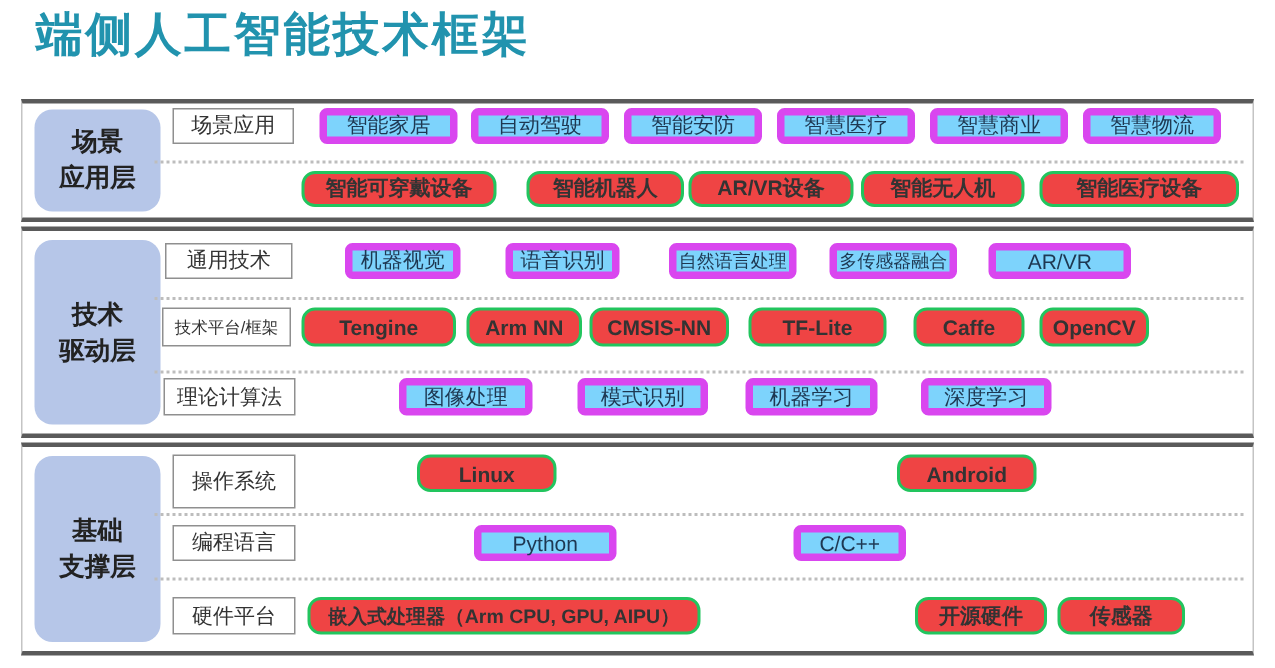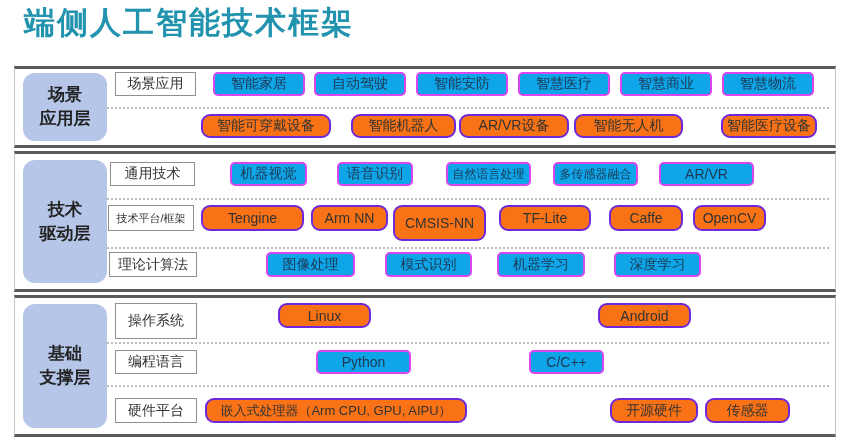--- a/index.html
+++ b/index.html
@@ -24,29 +24,29 @@
     display:flex;align-items:center;justify-content:center;text-align:center;
     font-size:17px;font-weight:bold;color:#222;line-height:1.4;white-space:pre-line;
   }
   .row-label{
     position:absolute;box-sizing:border-box;background:#fff;border:1px solid #8f8f8f;
     display:flex;align-items:center;justify-content:center;
     font-size:14px;color:#333;white-space:nowrap;
   }
   .chip{
     position:absolute;box-sizing:border-box;
-    background:#0ea5e9;border:2px solid #d946ef;border-radius:5px;
+    background:#7dd3fc;border:5px solid #d946ef;border-radius:5px;
     display:flex;align-items:center;justify-content:center;
     font-size:14px;color:#1e3852;white-space:nowrap;text-align:right;
   }
   .pill{
     position:absolute;box-sizing:border-box;
-    background:#f97316;border:2px solid #6d28d9;border-radius:9px;
+    background:#ef4444;border:2px solid #22c55e;border-radius:9px;
     display:flex;align-items:center;justify-content:center;
-    font-size:14px;color:#333;white-space:nowrap;
+    font-size:14px;color:#333;white-space:nowrap;font-weight:bold;
   }
   .dotted{
     position:absolute;left:88px;right:6px;height:0;
     border-top:2px dotted #bdbdbd;
   }
   .sm{font-size:12px;}
   .xs{font-size:11px;}
   .md{font-size:13px;}
 </style>
 </head>
@@ -67,40 +67,40 @@
     <div class="chip" style="left:503px;top:3px;width:92px;height:24px;">智慧医疗</div>
     <div class="chip" style="left:605px;top:3px;width:92px;height:24px;">智慧商业</div>
     <div class="chip" style="left:707px;top:3px;width:92px;height:24px;">智慧物流</div>
 
     <div class="dotted" style="top:38px;"></div>
 
     <div class="pill" style="left:186px;top:45px;width:130px;height:24px;">智能可穿戴设备</div>
     <div class="pill" style="left:336px;top:45px;width:105px;height:24px;">智能机器人</div>
     <div class="pill" style="left:444px;top:45px;width:110px;height:24px;">AR/VR设备</div>
     <div class="pill" style="left:559px;top:45px;width:109px;height:24px;">智能无人机</div>
-    <div class="pill" style="left:678px;top:45px;width:96px;height:24px;margin-left:28px;">智能医疗设备</div>
+    <div class="pill" style="left:678px;top:45px;width:133px;height:24px;">智能医疗设备</div>
   </section>
 
   <section class="layer" style="top:151px;height:141px;">
     <div class="side-label" style="top:6px;bottom:6px;">技术
 驱动层</div>
 
     <div class="row-label" style="left:95px;top:8px;width:85px;height:24px;">通用技术</div>
     <div class="chip" style="left:215px;top:8px;width:77px;height:24px;">机器视觉</div>
     <div class="chip" style="left:322px;top:8px;width:76px;height:24px;">语音识别</div>
     <div class="chip sm" style="left:431px;top:8px;width:85px;height:24px;">自然语言处理</div>
     <div class="chip sm" style="left:538px;top:8px;width:85px;height:24px;">多传感器融合</div>
     <div class="chip" style="left:644px;top:8px;width:95px;height:24px;">AR/VR</div>
 
     <div class="dotted" style="top:44px;"></div>
 
     <div class="row-label xs" style="left:93px;top:51px;width:86px;height:26px;">技术平台/框架</div>
     <div class="pill" style="left:186px;top:51px;width:103px;height:26px;">Tengine</div>
     <div class="pill" style="left:296px;top:51px;width:77px;height:26px;">Arm NN</div>
-    <div class="pill" style="left:378px;top:51px;width:93px;height:36px;">CMSIS-NN</div>
+    <div class="pill" style="left:378px;top:51px;width:93px;height:26px;">CMSIS-NN</div>
     <div class="pill" style="left:484px;top:51px;width:92px;height:26px;">TF-Lite</div>
     <div class="pill" style="left:594px;top:51px;width:74px;height:26px;">Caffe</div>
     <div class="pill" style="left:678px;top:51px;width:73px;height:26px;">OpenCV</div>
 
     <div class="dotted" style="top:93px;"></div>
 
     <div class="row-label" style="left:94px;top:98px;width:88px;height:25px;">理论计算法</div>
     <div class="chip" style="left:251px;top:98px;width:89px;height:25px;">图像处理</div>
     <div class="chip" style="left:370px;top:98px;width:87px;height:25px;">模式识别</div>
     <div class="chip" style="left:482px;top:98px;width:88px;height:25px;">机器学习</div>

